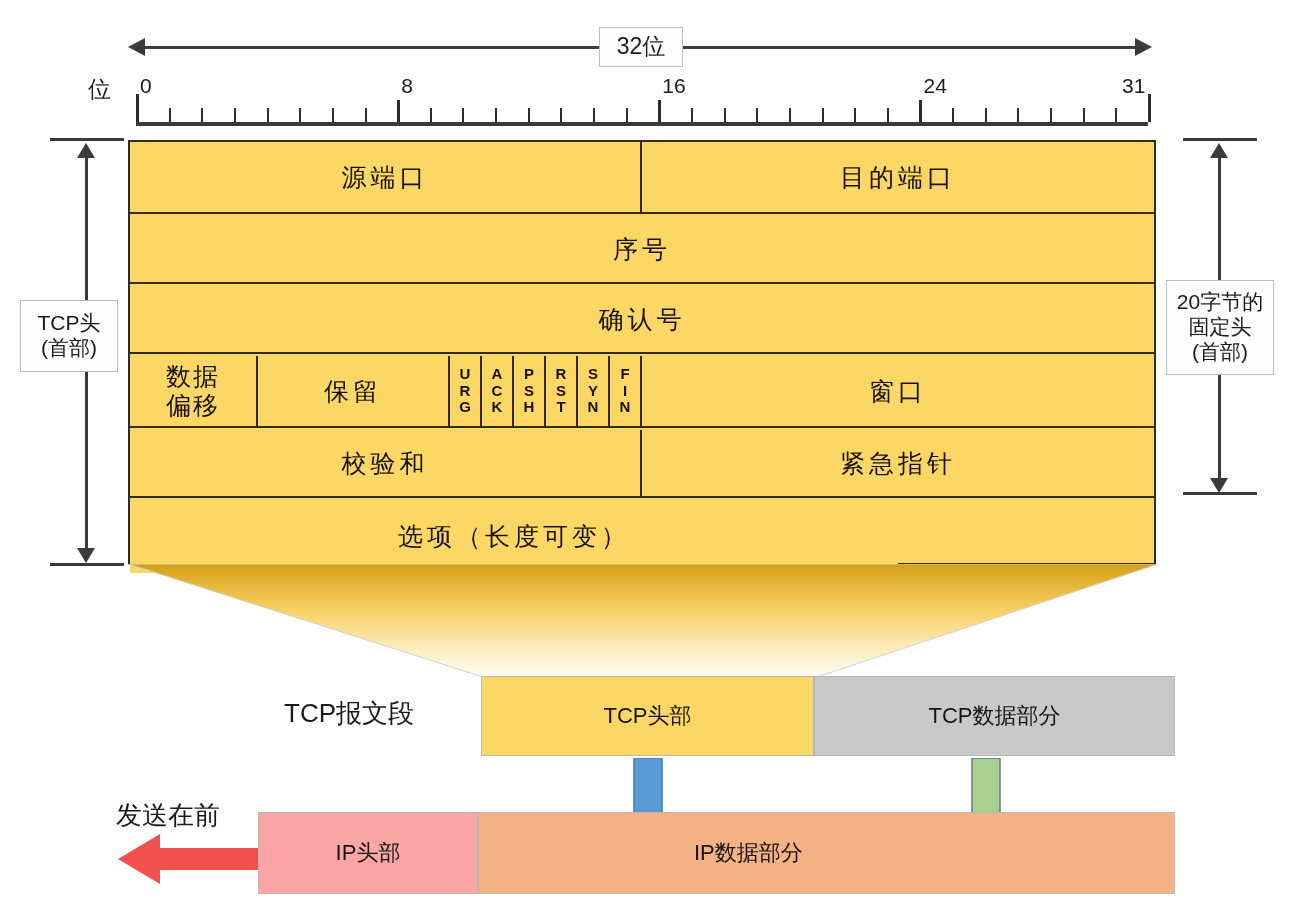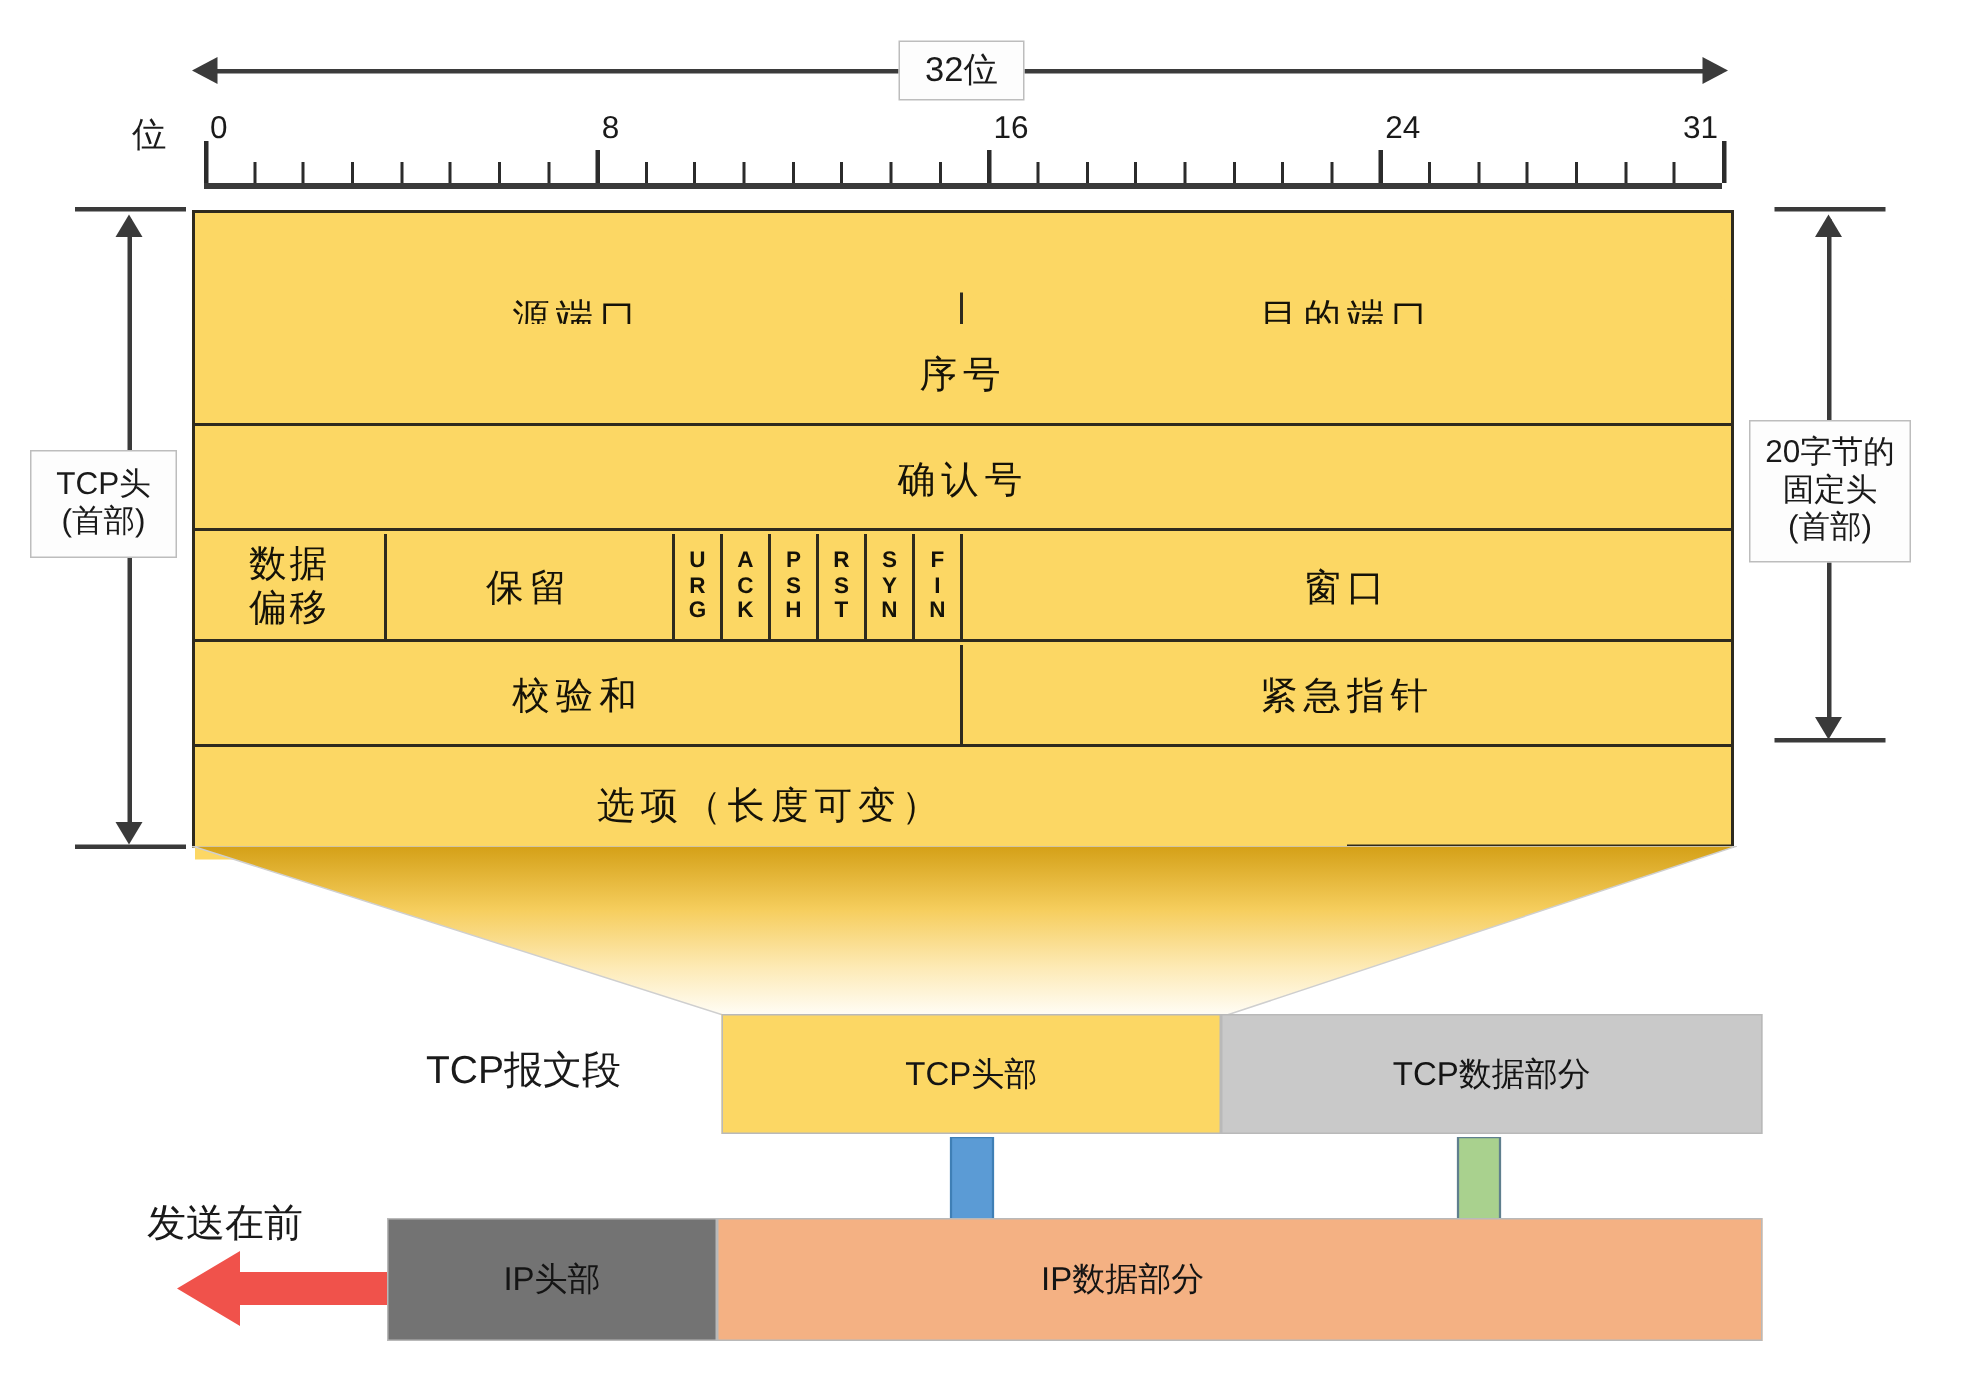--- a/index.html
+++ b/index.html
@@ -175,27 +175,27 @@
   #tcp-data-box {
     left: 814px; top: 676px; width: 361px; height: 80px;
     background: #c9c9c9;
   }
 
   
   .down-arrow { position: absolute; }
 
   
   #send-first-label {
-    left: 98px; top: 795px; width: 180px; height: 40px;
+    left: 116px; top: 795px; width: 180px; height: 40px;
     font-size: 26px;
     display: flex; align-items: center; justify-content: flex-start;
   }
   #ip-header-box {
     left: 258px; top: 812px; width: 220px; height: 82px;
-    background: #737373;
+    background: #fca5a5;
   }
   #ip-data-box {
     left: 478px; top: 812px; width: 697px; height: 82px;
     background: #f4b183;
   }
   .ip-label {
     font-size: 22px; color: #141414;
   }
 
   
@@ -270,21 +270,21 @@
 <div class="abs" id="right-bracket-line"></div>
 <div class="abs arrowhead-up" id="right-head-up"></div>
 <div class="abs arrowhead-down" id="right-head-down"></div>
 <div class="abs callout-box" id="fixed-head-label">
   <span>20字节的</span>
   <span>固定头</span>
   <span>(首部)</span>
 </div>
 
 <div class="abs" id="tcp-table">
-    <div class="hrow bordered" style="top: 16px; height: 72px; align-items: flex-end;">
+    <div class="hrow bordered" style="top: 0px; height: 72px;">
       <div class="hcell" style="width: 512px;">
         <span>源端口</span>
       </div>
       <div class="hcell" style="width: 512px; border-radius: 15px;">
         <span>目的端口</span>
       </div>
     </div>
     <div class="hrow bordered" style="top: 74px; height: 68px;">
       <div class="hcell" style="width: 1024px;">
         <span>序号</span>

